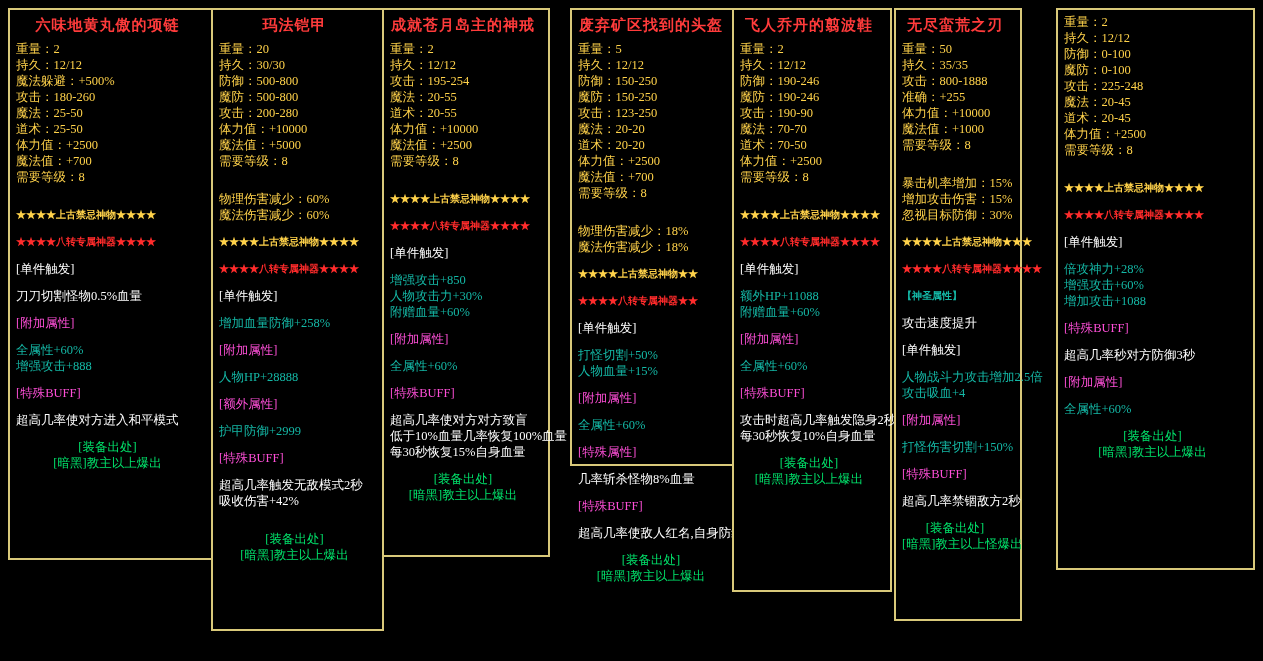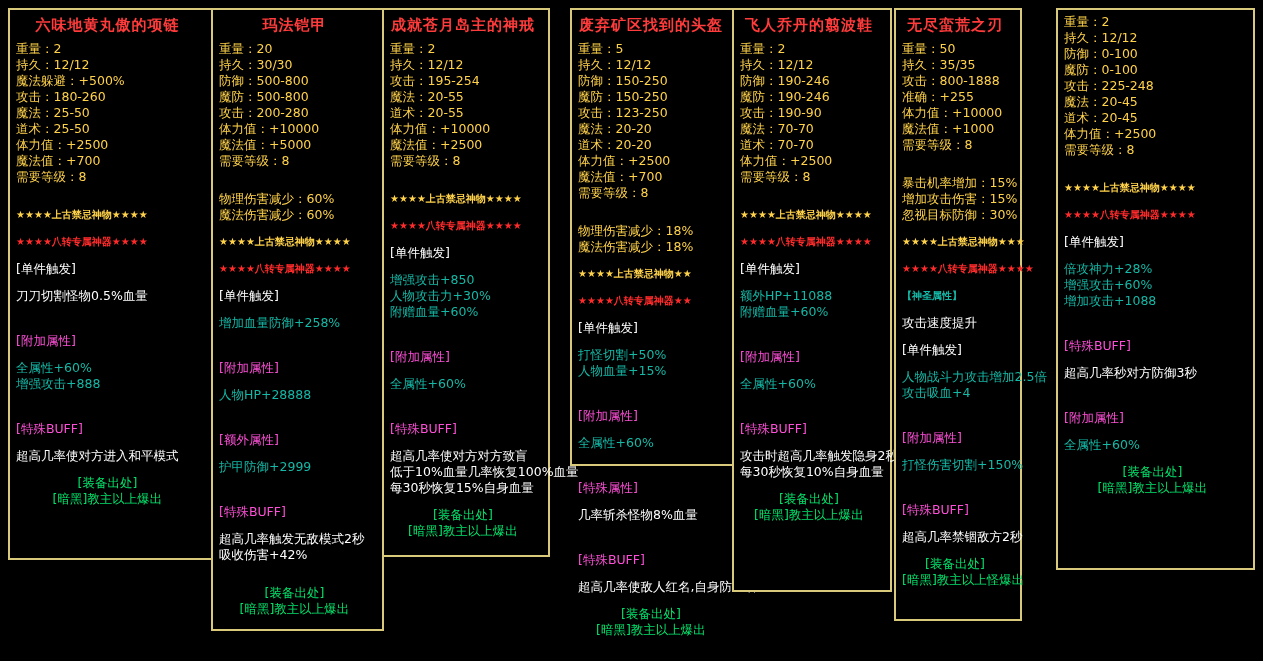--- a/index.html
+++ b/index.html
@@ -18,41 +18,42 @@
     width: 1263px;
     height: 661px;
     background: #000000;
   }
   .tooltip {
     position: absolute;
     box-sizing: border-box;
     background: #000000;
     border: 2px solid #d9c97a;
     padding: 4px 12px 8px 6px;
+    font-family: Liberation Serif, serif;
   }
   .title {
     text-align: center;
     font-size: 15px;
     font-weight: bold;
     color: #ff3b3b;
     margin: 2px 0 6px 0;
     letter-spacing: 1px;
   }
   .line {
     font-size: 12.5px;
     line-height: 16px;
     white-space: nowrap;
     color: #ffd24a;
   }
   .c-yellow { color: #ffd24a; }
   .c-white  { color: #ffffff; }
   .c-red    { color: #ff2b2b; }
   .c-green  { color: #00e36b; text-align: center; }
   .c-cyan   { color: #14b8a6; }
-  .c-magenta{ color: #ff4fd8; margin-top: 18px; }
+  .c-magenta{ color: #ff4fd8; }
   .gap { height: 11px; }
   .hdr {
     font-size: 10px;
     line-height: 16px;
     font-weight: bold;
     white-space: nowrap;
   }
 </style>
 </head>
 <body>
@@ -208,21 +209,21 @@
       <div class="line c-green">[暗黑]教主以上爆出</div>
     </div>
     <div class="tooltip" style="left: 732px; top: 8px; width: 160px; height: 584px; border-color: rgb(217, 201, 122);">
       <div class="title">飞人乔丹的翦波鞋</div>
       <div class="line c-yellow">重量：2</div>
       <div class="line c-yellow">持久：12/12</div>
       <div class="line c-yellow">防御：190-246</div>
       <div class="line c-yellow">魔防：190-246</div>
       <div class="line c-yellow">攻击：190-90</div>
       <div class="line c-yellow">魔法：70-70</div>
-      <div class="line c-yellow">道术：70-70</div>
+      <div class="line c-yellow">道术：70-50</div>
       <div class="line c-yellow">体力值：+2500</div>
       <div class="line c-yellow">需要等级：8</div>
       <div class="gap"></div>
       <div class="gap"></div>
       <div class="hdr c-yellow">★★★★上古禁忌神物★★★★</div>
       <div class="gap"></div>
       <div class="hdr c-red">★★★★八转专属神器★★★★</div>
       <div class="gap"></div>
       <div class="line c-white">[单件触发]</div>
       <div class="gap"></div>

